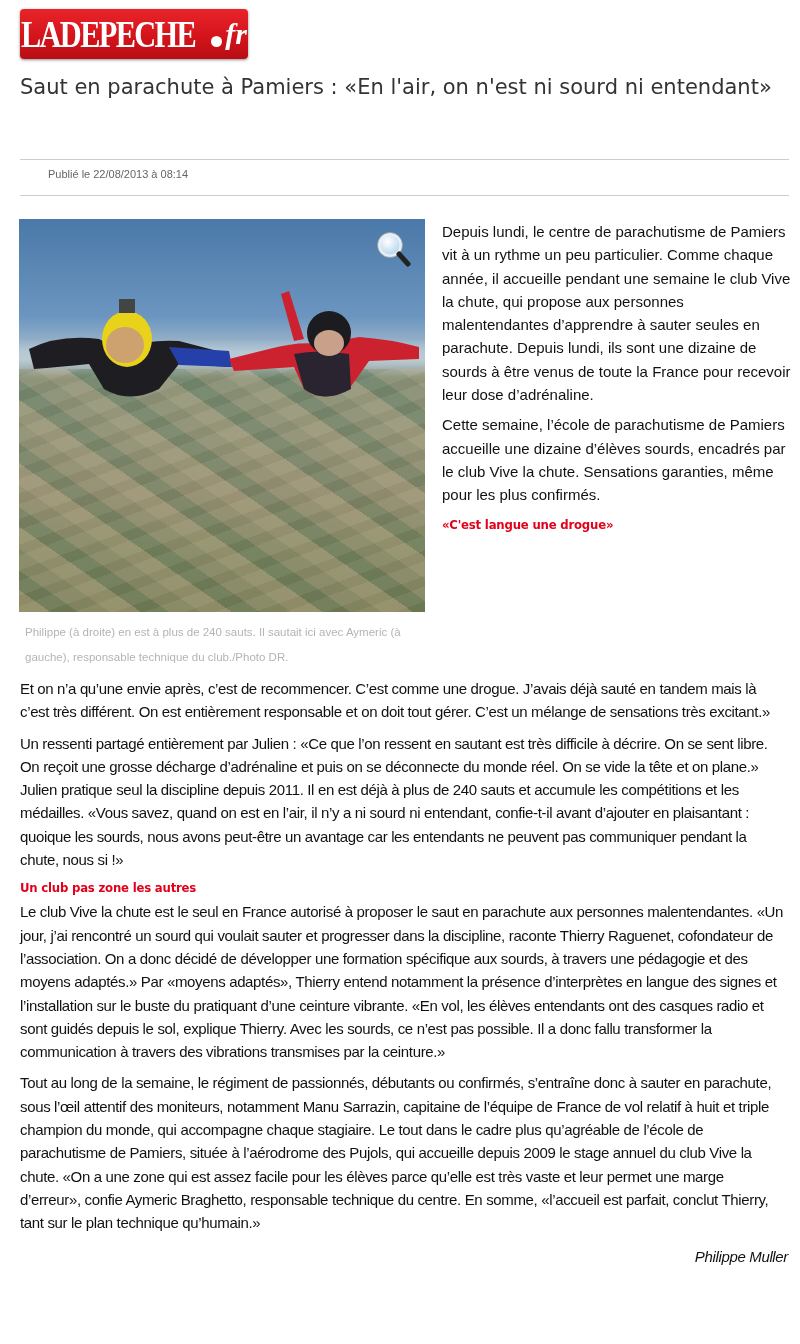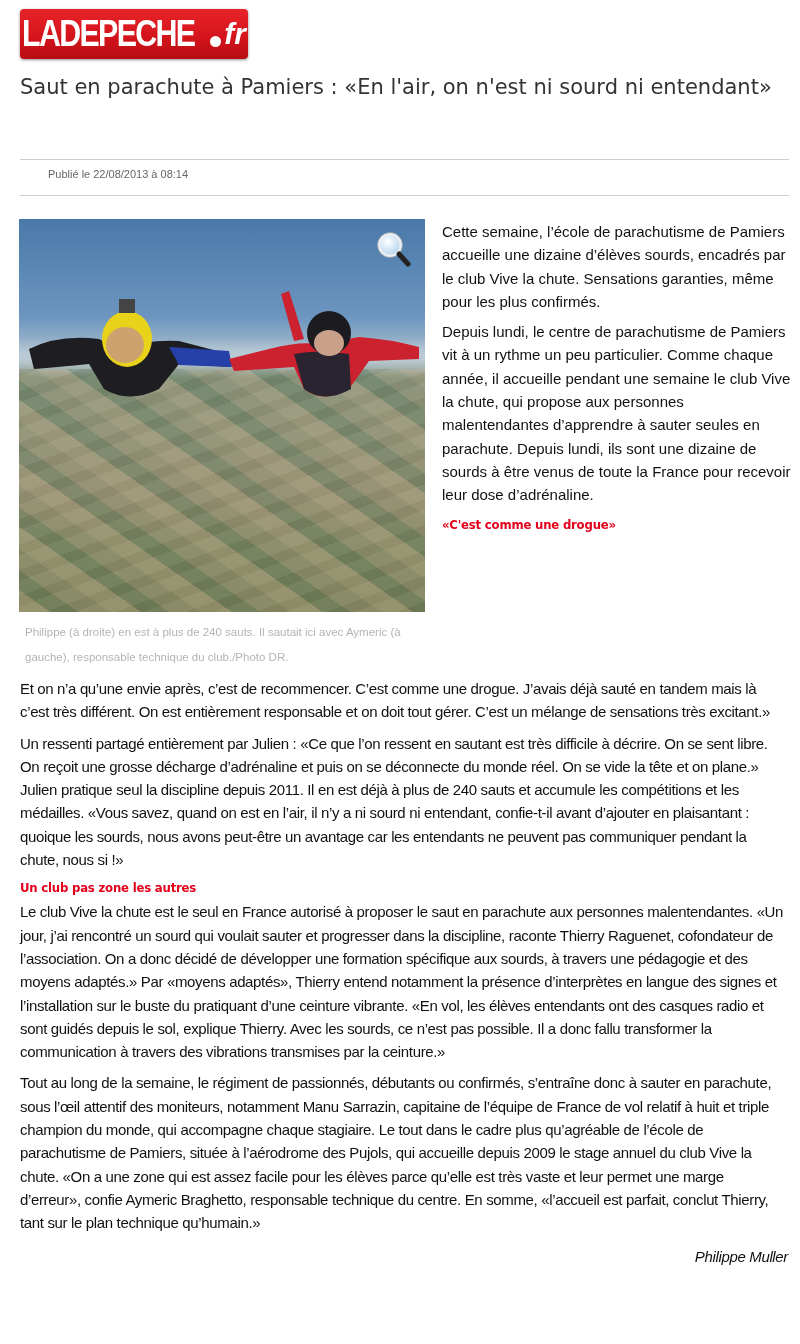--- a/index.html
+++ b/index.html
@@ -2,21 +2,21 @@
 <html><head>
 <meta charset="utf-8">
 <style>
   html, body { margin: 0; padding: 0; background: #ffffff; }
   body { width: 800px; height: 1344px; position: relative; overflow: hidden;
          font-family: "Liberation Sans", sans-serif; color: #111; }
   .logo { position: absolute; left: 20px; top: 9px; width: 228px; height: 50px;
           background: linear-gradient(#e8242a 0%, #d4141b 55%, #b80d13 100%);
           border-radius: 4px; box-shadow: 0 1px 3px rgba(0,0,0,0.45);
           display: flex; align-items: center; justify-content: center;
-          color: #fff; font-family: Liberation Sans, sans-serif; }
+          color: #fff; font-family: Liberation Serif, serif; }
   .logo .main { font-size: 37px; font-weight: bold; letter-spacing: -2px; transform: scaleX(0.82); display: inline-block; transform-origin: left center; margin-right: -26px; }
   .logo .dot { display: inline-block; width: 11px; height: 11px; background: #fff; border-radius: 50%; margin: 14px 3px 0 4px; }
   .logo .tld { font-size: 30px; font-style: italic; font-weight: bold; }
   h1 { position: absolute; left: 20px; top: 70px; width: 760px; margin: 0;
        font-family: "DejaVu Sans", sans-serif; font-weight: normal; font-size: 21px;
        line-height: 35px; color: #333; }
   .rule { position: absolute; left: 20px; width: 769px; height: 0; border-top: 1px solid #cfcdc8; }
   .pubdate { position: absolute; left: 20px; top: 168px; font-size: 11px; color: #666; padding-left: 28px; }
   .photo { position: absolute; left: 19px; top: 219px; width: 406px; height: 393px; overflow: hidden;
            background: linear-gradient(180deg, #4a78a8 0%, #6c96c0 25%, #a8bccb 34%, #7f8f7a 40%, #8b9179 55%, #8e8c72 70%, #7d8663 85%, #7a7f5c 100%); }
@@ -78,23 +78,23 @@
     </defs>
     <circle cx="14" cy="14" r="11" fill="url(#lens)" stroke="#e8eef2" stroke-width="3"></circle>
     <circle cx="14" cy="14" r="12.5" fill="none" stroke="#8a9aa6" stroke-width="0.8"></circle>
     <line x1="23" y1="23" x2="32" y2="33" stroke="#222" stroke-width="5" stroke-linecap="round"></line>
   </svg>
 </div>
 
 <div class="caption">Philippe (à droite) en est à plus de 240 sauts. Il sautait ici avec Aymeric (à gauche), responsable technique du club./Photo DR.</div>
 
 <div class="col">
+  <p>Depuis lundi, le centre de parachutisme de Pamiers vit à un rythme un peu particulier. Comme chaque année, il accueille pendant une semaine le club Vive la chute, qui propose aux personnes malentendantes d’apprendre à sauter seules en parachute. Depuis lundi, ils sont une dizaine de sourds à être venus de toute la France pour recevoir leur dose d’adrénaline.</p>
   <p>Cette semaine, l’école de parachutisme de Pamiers accueille une dizaine d’élèves sourds, encadrés par le club Vive la chute. Sensations garanties, même pour les plus confirmés.</p>
-  <p>Depuis lundi, le centre de parachutisme de Pamiers vit à un rythme un peu particulier. Comme chaque année, il accueille pendant une semaine le club Vive la chute, qui propose aux personnes malentendantes d’apprendre à sauter seules en parachute. Depuis lundi, ils sont une dizaine de sourds à être venus de toute la France pour recevoir leur dose d’adrénaline.</p>
-  <div class="subhead">«C'est comme une drogue»</div>
+  <div class="subhead">«C'est langue une drogue»</div>
 </div>
 
 <div class="full">
   <p>Et on n’a qu’une envie après, c’est de recommencer. C’est comme une drogue. J’avais déjà sauté en tandem mais là c’est très différent. On est entièrement responsable et on doit tout gérer. C’est un mélange de sensations très excitant.»</p>
   <p>Un ressenti partagé entièrement par Julien : «Ce que l’on ressent en sautant est très difficile à décrire. On se sent libre. On reçoit une grosse décharge d’adrénaline et puis on se déconnecte du monde réel. On se vide la tête et on plane.» Julien pratique seul la discipline depuis 2011. Il en est déjà à plus de 240 sauts et accumule les compétitions et les médailles. «Vous savez, quand on est en l’air, il n’y a ni sourd ni entendant, confie-t-il avant d’ajouter en plaisantant : quoique les sourds, nous avons peut-être un avantage car les entendants ne peuvent pas communiquer pendant la chute, nous si !»</p>
   <div class="subhead">Un club pas zone les autres</div>
   <p>Le club Vive la chute est le seul en France autorisé à proposer le saut en parachute aux personnes malentendantes. «Un jour, j’ai rencontré un sourd qui voulait sauter et progresser dans la discipline, raconte Thierry Raguenet, cofondateur de l’association. On a donc décidé de développer une formation spécifique aux sourds, à travers une pédagogie et des moyens adaptés.» Par «moyens adaptés», Thierry entend notamment la présence d’interprètes en langue des signes et l’installation sur le buste du pratiquant d’une ceinture vibrante. «En vol, les élèves entendants ont des casques radio et sont guidés depuis le sol, explique Thierry. Avec les sourds, ce n’est pas possible. Il a donc fallu transformer la communication à travers des vibrations transmises par la ceinture.»</p>
   <p>Tout au long de la semaine, le régiment de passionnés, débutants ou confirmés, s’entraîne donc à sauter en parachute, sous l’œil attentif des moniteurs, notamment Manu Sarrazin, capitaine de l’équipe de France de vol relatif à huit et triple champion du monde, qui accompagne chaque stagiaire. Le tout dans le cadre plus qu’agréable de l’école de parachutisme de Pamiers, située à l’aérodrome des Pujols, qui accueille depuis 2009 le stage annuel du club Vive la chute. «On a une zone qui est assez facile pour les élèves parce qu’elle est très vaste et leur permet une marge d’erreur», confie Aymeric Braghetto, responsable technique du centre. En somme, «l’accueil est parfait, conclut Thierry, tant sur le plan technique qu’humain.»</p>
   <div class="author">Philippe Muller</div>
 </div>

